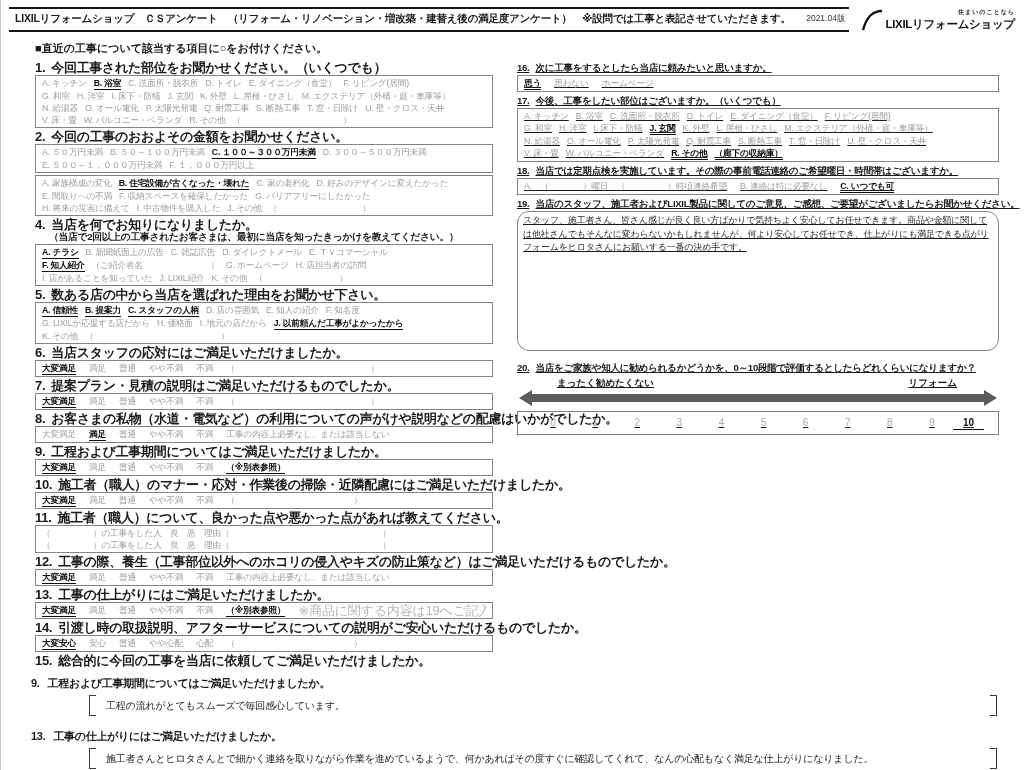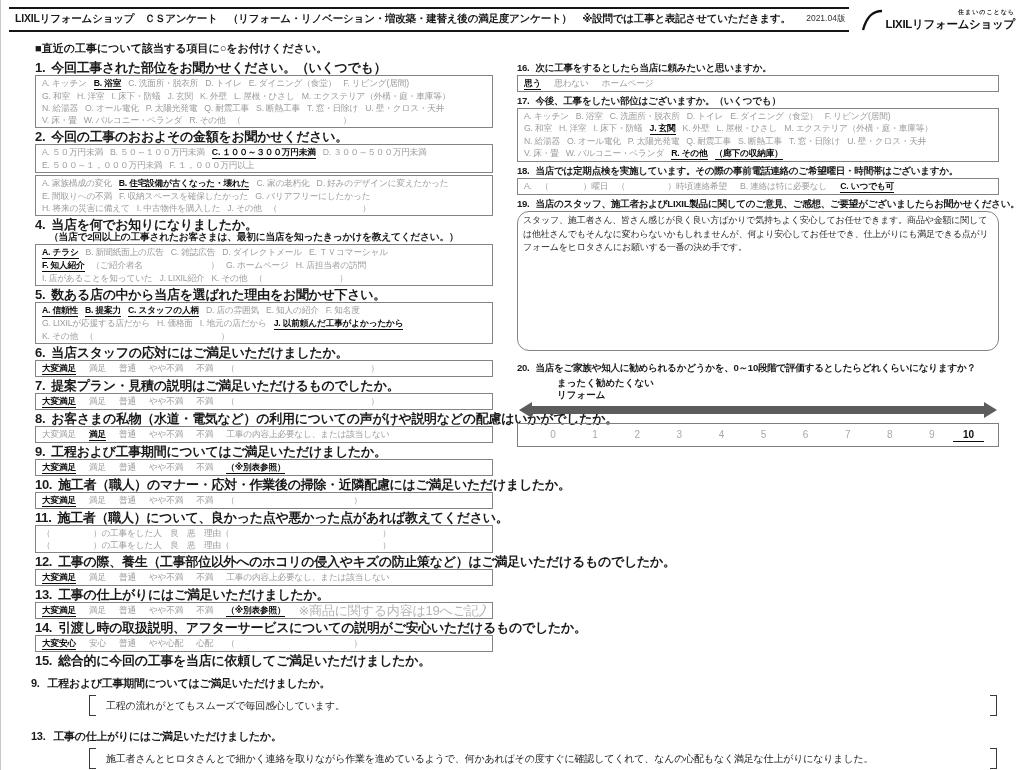--- a/index.html
+++ b/index.html
@@ -14,40 +14,40 @@
   .h-version{font-size:8.5px;color:#333;margin-left:8px;white-space:nowrap;}
   .logo{display:flex;align-items:flex-end;margin-left:12px;flex:none;}
   .logo svg{margin-right:2px;}
   .logo-tagline{font-size:6px;font-weight:bold;letter-spacing:1px;color:#222;text-align:right;}
   .logo-name{font-size:11.5px;font-weight:bold;letter-spacing:-0.3px;color:#111;}
   
   .section-heading{margin:9px 0 5px 34px;font-weight:bold;font-size:11px;}
   
   .columns{display:flex;padding:0 26px 0 34px;gap:24px;height:614px;overflow:hidden;}
   .col-left{width:458px;flex:none;}
-  .col-right{flex:1;min-width:0;}
+  .col-right{flex:1;min-width:0;text-decoration:underline;}
   
   .question{margin-bottom:2px;}
   .q-title{font-weight:bold;font-size:13px;line-height:13px;white-space:nowrap;letter-spacing:-0.3px;}
   .col-right .q-title{font-size:9.6px;}
   .q-num{margin-right:6px;}
   .q-subtitle{font-weight:bold;font-size:9.8px;line-height:12px;padding-left:14px;white-space:nowrap;letter-spacing:-0.3px;}
   .q-box{border:1.4px solid #838383;padding:1px 6px;margin-top:1px;}
   .opt-line{display:flex;white-space:nowrap;overflow:hidden;line-height:12px;}
   .opt{flex:none;color:#9c9c9c;font-size:8.7px;margin-right:13px;letter-spacing:-0.2px;}
   .dense .opt{margin-right:7px;}
   .opt.sel{color:#0b0b0b;font-weight:bold;border-bottom:1.6px solid #0b0b0b;}
   .box-note{margin-left:auto;flex:none;font-size:13px;color:#b4b4b4;align-self:center;letter-spacing:-0.2px;}
   
   .free-box{height:134px;padding:2px 5px;border-radius:12px;}
   .free-answer{font-size:9px;line-height:13.5px;color:#2b2b2b;letter-spacing:-0.2px;}
   
   .q20{margin-top:10px;}
   .nps-labels{display:flex;justify-content:space-between;font-weight:bold;font-size:9.5px;
-              margin:3px 42px 1px 40px;line-height:12px;flex-direction:column;}
+              margin:3px 42px 1px 40px;line-height:12px;}
   .nps-arrow{position:relative;height:16px;margin:0 2px 5px 2px;}
   .nps-bar{position:absolute;left:12px;right:12px;top:4px;height:8px;background:#5c5c5c;}
   .tri{position:absolute;width:0;height:0;top:0;}
   .tri-l{left:0;border-top:8px solid transparent;border-bottom:8px solid transparent;border-right:13px solid #5c5c5c;}
   .tri-r{right:0;border-top:8px solid transparent;border-bottom:8px solid transparent;border-left:13px solid #5c5c5c;}
   .scale-box{border:1.3px solid #7d7d7d;display:flex;padding:4px 14px;}
   .cell{flex:1;text-align:center;color:#a9a9a9;font-size:10px;line-height:13px;}
   .cell.sel-num{color:#0b0b0b;font-weight:bold;border-bottom:1.6px solid #0b0b0b;flex:0 0 auto;padding:0 10px;}
   
   .bottom{position:absolute;left:30px;right:28px;top:676px;}

